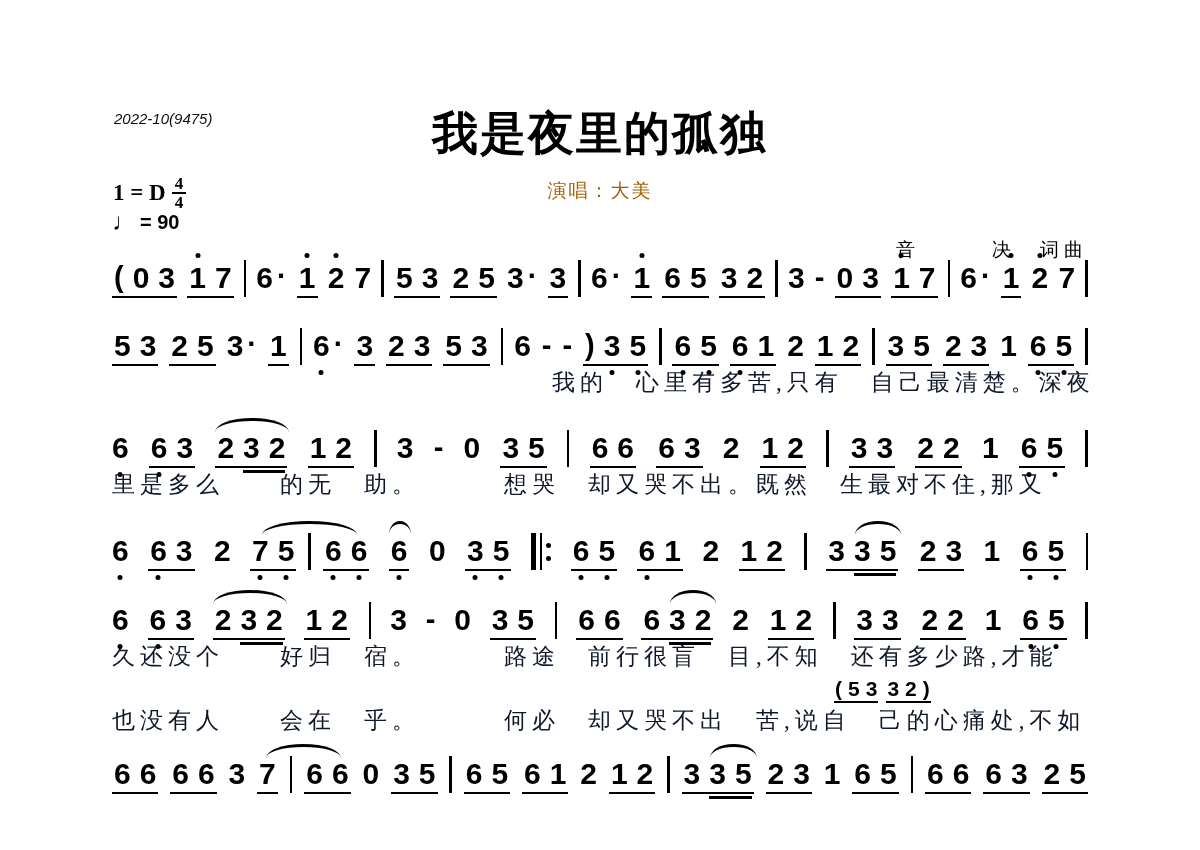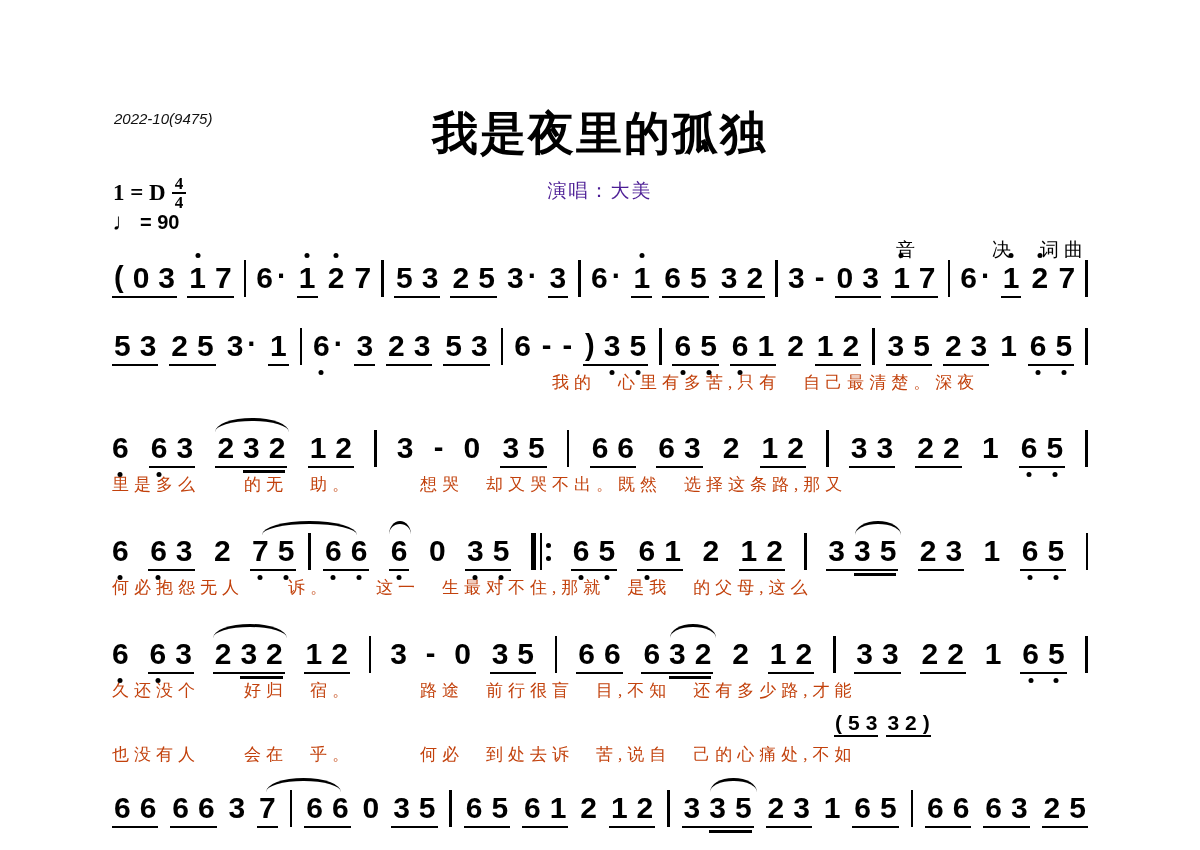--- a/index.html
+++ b/index.html
@@ -4,21 +4,21 @@
 <style>
   html,body{margin:0;padding:0;background:#fff;}
   .sheet{position:relative;width:1200px;height:850px;background:#fff;overflow:hidden;
          font-family:"Liberation Sans",sans-serif;color:#000;}
   
   .catalog{position:absolute;left:114px;top:110px;font-style:italic;font-size:15px;
            font-family:"Liberation Sans",sans-serif;color:#111;}
   .title{position:absolute;left:0;right:0;top:104px;text-align:center;font-size:46px;line-height:60px;
          font-weight:700;font-family:"Liberation Serif",serif;letter-spacing:2px;}
   .singer{position:absolute;left:0;right:0;top:176px;text-align:center;font-size:19px;line-height:30px;
-          color:#4c1d95;font-family:"Liberation Serif","DejaVu Serif",serif;letter-spacing:2px;}
+          color:#a16207;font-family:"Liberation Serif","DejaVu Serif",serif;letter-spacing:2px;}
   .credits{position:absolute;right:112px;top:172px;font-size:19px;line-height:31px;text-align:right;
            font-family:"Liberation Serif","DejaVu Serif",serif;letter-spacing:5px;white-space:pre;}
   .keybar{position:absolute;left:113px;top:176px;display:flex;align-items:center;gap:6px;
           font-family:"Liberation Serif",serif;font-weight:bold;font-size:23px;}
   .meter{display:inline-flex;flex-direction:column;align-items:center;font-size:17px;line-height:15px;font-weight:bold;}
   .meter .mt{border-bottom:2px solid #000;padding:0 3px 1px;}
   .meter .mb{padding-top:1px;}
   .tempo{position:absolute;left:112px;top:208px;font-size:20px;font-weight:bold;display:flex;align-items:center;gap:4px;}
   .tempo .glyph{font-size:24px;}
   
@@ -42,22 +42,22 @@
   .sw::before{content:'';position:absolute;left:10%;right:10%;top:-14px;height:11px;
       border-top:3px solid #000;border-radius:50% 50% 0 0/100% 100% 0 0;}
   .bar{width:2.5px;height:37px;background:#000;margin-top:-2px;}
   .rb{display:inline-flex;align-items:center;gap:4px;height:37px;margin-top:-2px;}
   .rb .b1{width:5px;height:37px;background:#000;display:block;}
   .rb .b2{width:2.5px;height:37px;background:#000;display:block;}
   .rb .dots{display:flex;flex-direction:column;justify-content:center;gap:8px;height:37px;}
   .rdot{width:5px;height:5px;border-radius:50%;background:#000;display:block;}
   .p,.pr{font-size:29px;line-height:31px;font-weight:bold;}
   
-  .lyrics{font-family:"Liberation Serif","DejaVu Serif",serif;font-size:17px;line-height:34px;
-          letter-spacing:5px;white-space:pre;color:#c2410c;}
+  .lyrics{font-family:"Liberation Serif","DejaVu Serif",serif;font-size:23px;line-height:34px;
+          letter-spacing:5px;white-space:pre;color:#0f172a;}
   .lyr-b,.lyr-d2{padding-left:440px;}
   
   .alt{display:flex;gap:8px;padding-left:722px;height:26px;align-items:flex-start;padding-top:4px;}
   .alt .dg{font-size:21px;line-height:21px;}
   .alt .nt{height:21px;}
   .alt .grp{gap:6px;padding:0 1px 2px;border-bottom-width:2px;}
   .alt .p,.alt .pr{font-size:21px;line-height:21px;}
 </style>
 </head>
 <body>
@@ -447,21 +447,21 @@
           <span class="grp">
             <span class="nt">
               <span class="dg">6<span class="ob"></span></span>
             </span>
             <span class="nt">
               <span class="dg">5<span class="ob"></span></span>
             </span>
           </span>
           <span class="bar"></span>
         </div>
-      <div class="lyrics">里是多么　　的无　助。　　　想哭　却又哭不出。既然　选择这条路,那又</div>
+      <div class="lyrics">里是多么　　的无　助。　　　想哭　却又哭不出。既然　生最对不住,那又</div>
     </div>
 
     <div class="lb-d">
       <div class="notes">
           <span class="nt">
             <span class="dg">6<span class="ob"></span></span>
           </span>
           <span class="grp">
             <span class="nt">
               <span class="dg">6<span class="ob"></span></span>
@@ -571,21 +571,20 @@
           <span class="grp">
             <span class="nt">
               <span class="dg">6<span class="ob"></span></span>
             </span>
             <span class="nt">
               <span class="dg">5<span class="ob"></span></span>
             </span>
           </span>
           <span class="bar"></span>
         </div>
-      <div class="lyrics">何必抱怨无人　　诉。　　这一　生最对不住,那就　是我　的父母,这么</div>
     </div>
 
     <div class="lb-e">
       <div class="notes">
           <span class="nt">
             <span class="dg">6<span class="ob"></span></span>
           </span>
           <span class="grp">
             <span class="nt">
               <span class="dg">6<span class="ob"></span></span>
@@ -708,21 +707,21 @@
           <span class="grp">
             <span class="nt">
               <span class="dg">3</span>
             </span>
             <span class="nt">
               <span class="dg">2</span>
             </span>
             <span class="pr">)</span>
           </span>
         </div>
-      <div class="lyrics">也没有人　　会在　乎。　　　何必　到处去诉　苦,说自　己的心痛处,不如</div>
+      <div class="lyrics">也没有人　　会在　乎。　　　何必　却又哭不出　苦,说自　己的心痛处,不如</div>
     </div>
 
     <div class="lb-f">
       <div class="notes">
           <span class="grp">
             <span class="nt">
               <span class="dg">6</span>
             </span>
             <span class="nt">
               <span class="dg">6</span>

